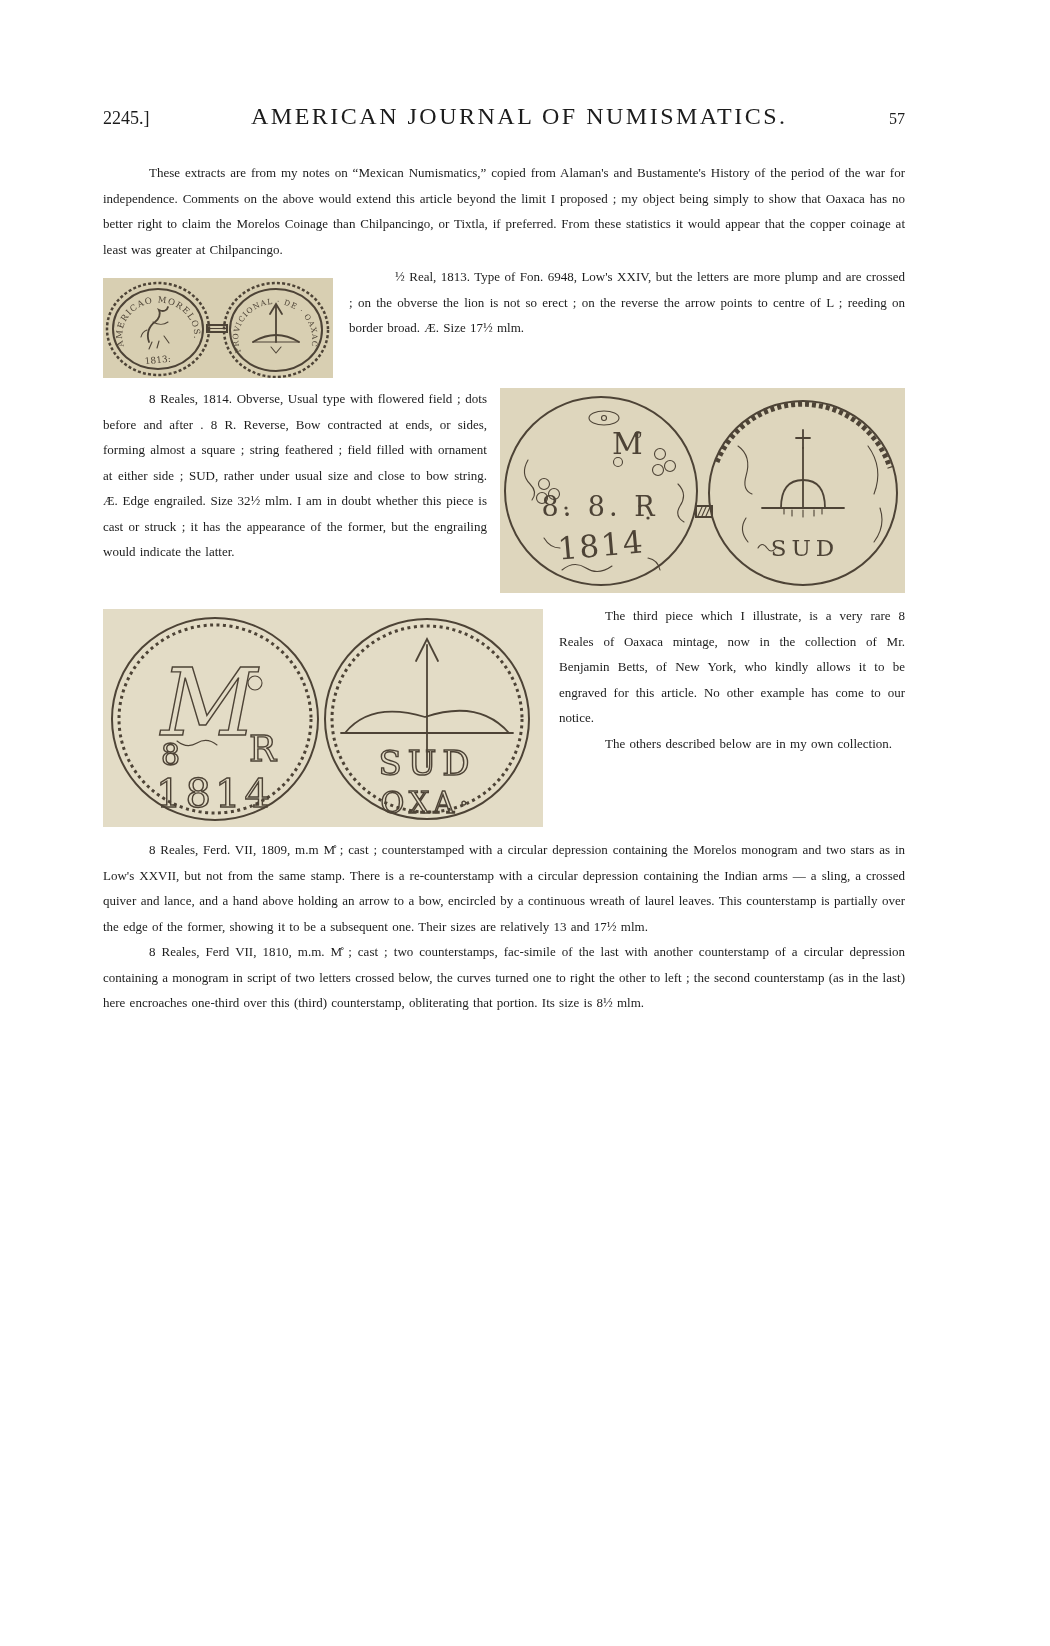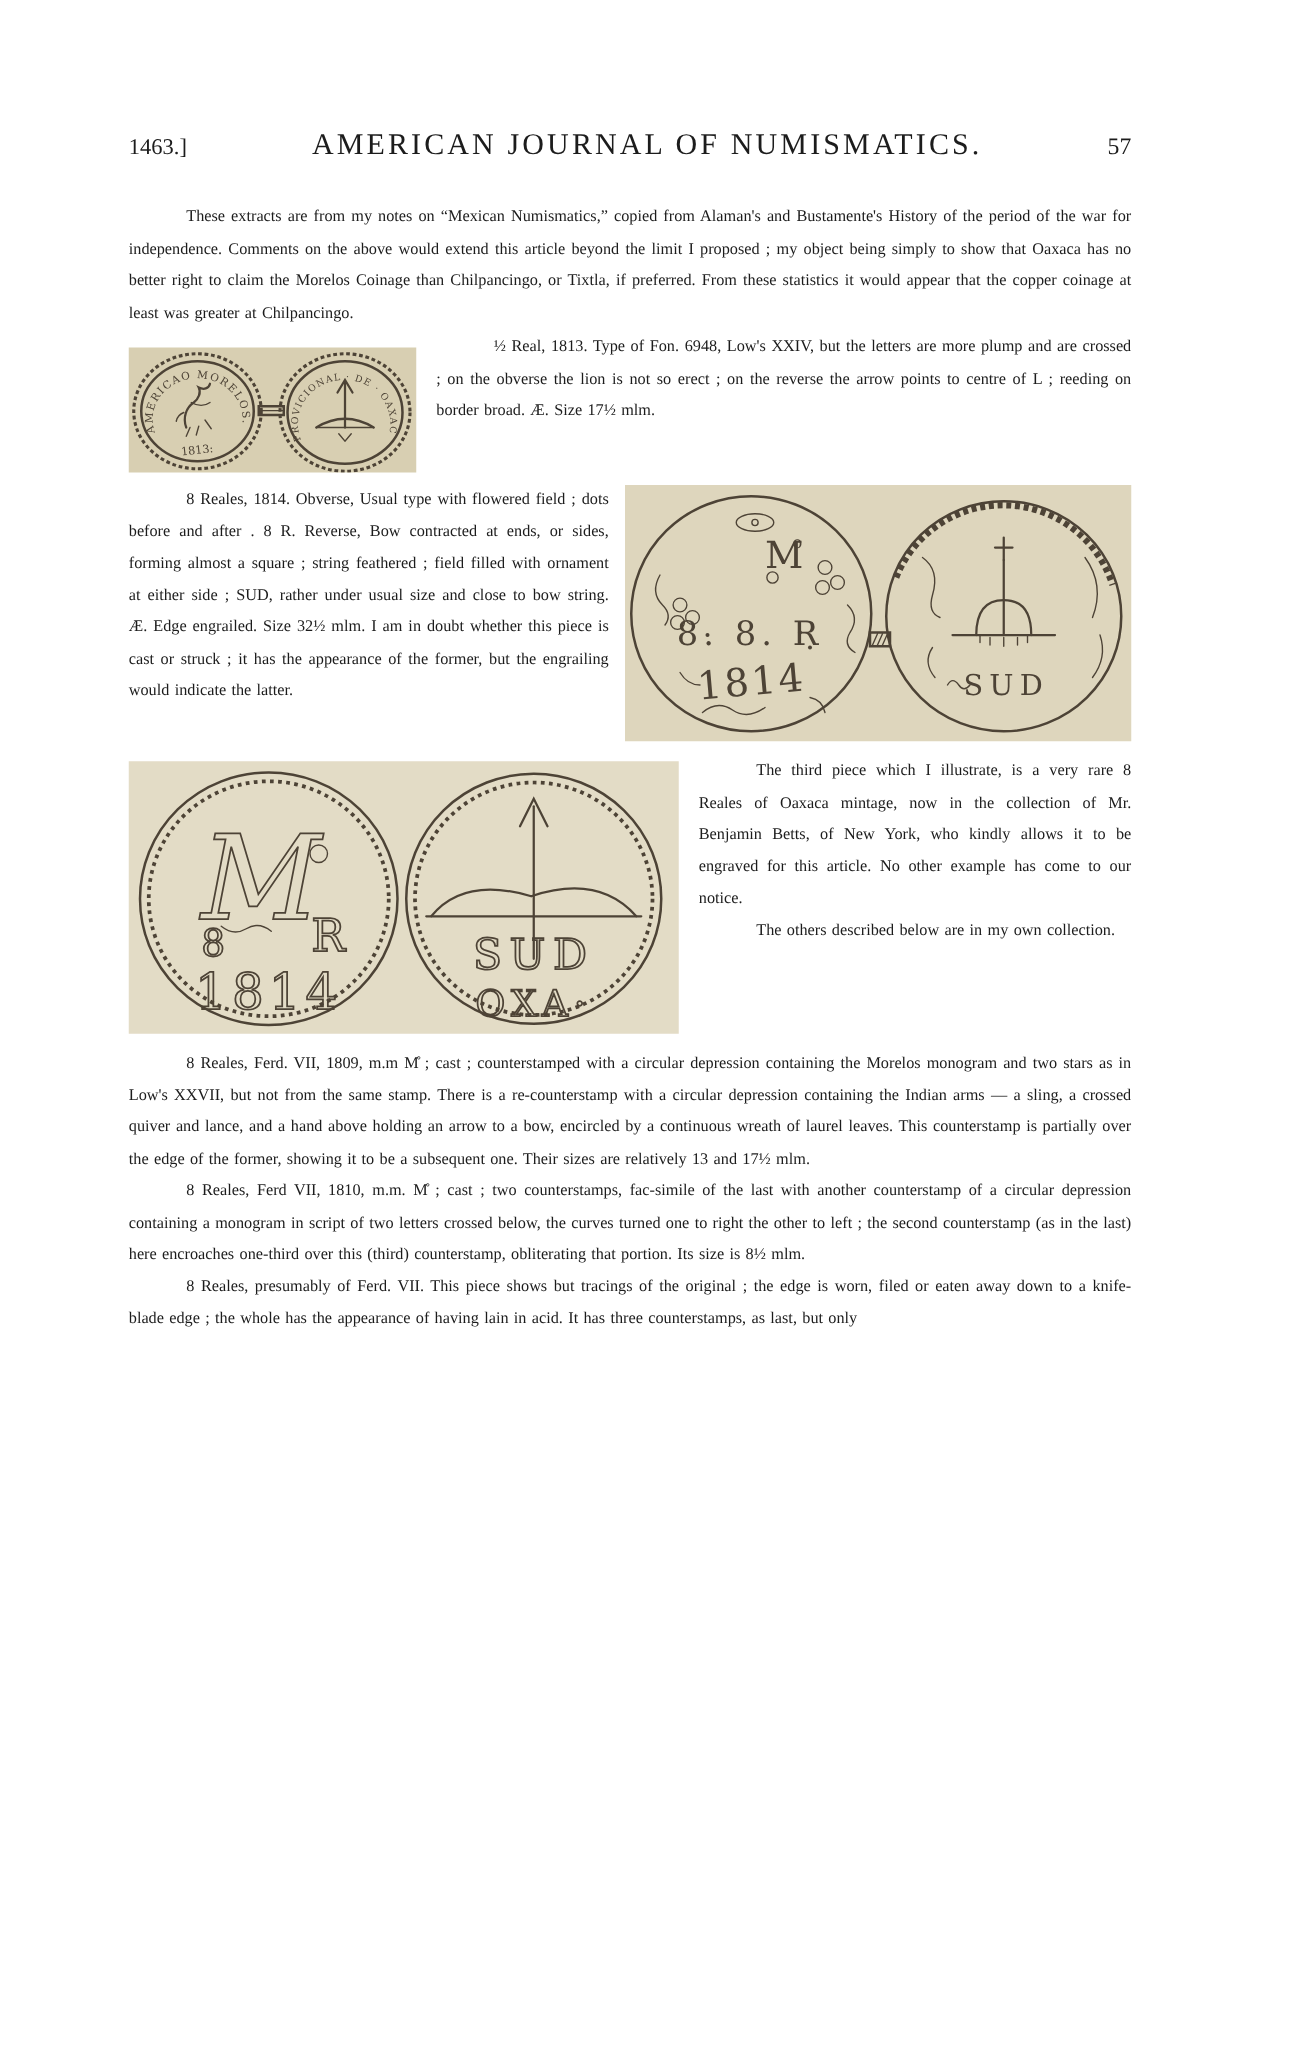--- a/index.html
+++ b/index.html
@@ -8,21 +8,21 @@
     font-family:"Liberation Serif", serif; color:#1c1c1c;
   }
   .page { position:absolute; left:103px; top:103px; width:802px; }
 
   .journal-header {
     display:flex; justify-content:space-between; align-items:baseline;
     margin-bottom:30px;
   }
   .hdr-date  { font-size:18px; }
   .hdr-title { font-size:24px; letter-spacing:2.5px;text-align:center; }
-  .hdr-page  { font-size:19px; }
+  .hdr-page  { font-size:16px; }
 
   .para {
     font-size:13px; line-height:25.5px; margin:0;
     text-align:justify; text-indent:46px; word-spacing:1px;
   }
   .sec { display:flow-root; margin-top:2px; }
 
   .engraving { display:block; }
   .img-half-real {
     float:left; width:230px; height:100px;
@@ -49,21 +49,21 @@
   .glyph    { fill:#4d4336; font-family:"DejaVu Serif", serif; }
   .legend   { fill:#4d4336; font-family:"DejaVu Serif", serif; }
   .outline  { fill:none; stroke:#4d4336; stroke-width:1.4; font-family:"DejaVu Serif", serif; }
 </style>
 </head>
 <body>
 
 <div class="page">
 
   <header class="journal-header">
-    <span class="hdr-date">1463.]</span>
+    <span class="hdr-date">2245.]</span>
     <span class="hdr-title">AMERICAN JOURNAL OF NUMISMATICS.</span>
     <span class="hdr-page">57</span>
   </header>
 
   <p class="para">These extracts are from my notes on “Mexican Numismatics,” copied from Alaman's and Bustamente's History of the period of the war for independence. Comments on the above would extend this article beyond the limit I proposed ; my object being simply to show that Oaxaca has no better right to claim the Morelos Coinage than Chilpancingo, or Tixtla, if preferred. From these statistics it would appear that the copper coinage at least was greater at Chilpancingo.</p>
 
 
   <section class="sec">
     <div class="engraving img-half-real">
       <svg width="230" height="100" viewBox="0 0 230 100">
@@ -171,15 +171,14 @@
         <text x="324" y="166" font-size="34" letter-spacing="6" text-anchor="middle" class="outline">SUD</text>
         <text x="324" y="204" font-size="29" letter-spacing="5" text-anchor="middle" class="outline">OXA·</text>
       </svg>
     </div>
     <p class="para">The third piece which I illustrate, is a very rare 8 Reales of Oaxaca mintage, now in the collection of Mr. Benjamin Betts, of New York, who kindly allows it to be engraved for this article.  No other example has come to our notice.</p>
     <p class="para">The others described below are in my own collection.</p>
   </section>
 
   <p class="para clear mt">8 Reales, Ferd. VII, 1809, m.m M̊ ; cast ; counterstamped with a circular depression containing the Morelos monogram and two stars as in Low's XXVII, but not from the same stamp.  There is a re-counterstamp with a circular depression containing the Indian arms — a sling, a crossed quiver and lance, and a hand above holding an arrow to a bow, encircled by a continuous wreath of laurel leaves.  This counterstamp is partially over the edge of the former, showing it to be a subsequent one.  Their sizes are relatively 13 and 17½ mlm.</p>
   <p class="para">8 Reales, Ferd VII, 1810, m.m. M̊ ; cast ; two counterstamps, fac-simile of the last with another counterstamp of a circular depression containing a monogram in script of two letters crossed below, the curves turned one to right the other to left ; the second counterstamp (as in the last) here encroaches one-third over this (third) counterstamp, obliterating that portion.  Its size is 8½ mlm.</p>
-  <p class="para">8 Reales, presumably of Ferd. VII.  This piece shows but tracings of the original ; the edge is worn, filed or eaten away down to a knife-blade edge ; the whole has the appearance of having lain in acid.  It has three counterstamps, as last, but only</p>
 
 </div>
 
 </body></html>

